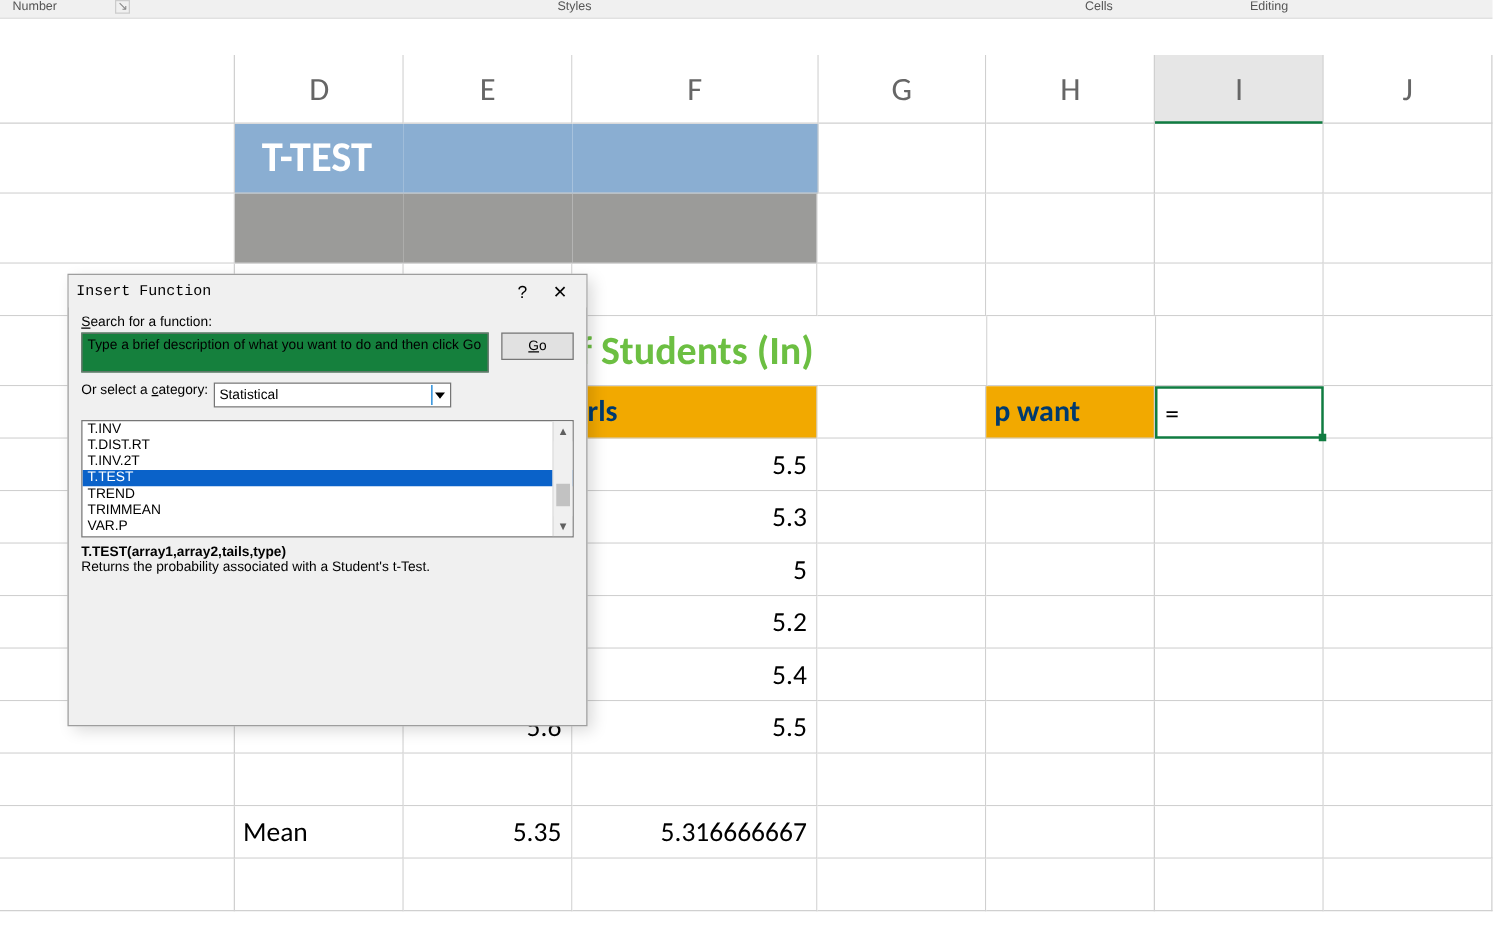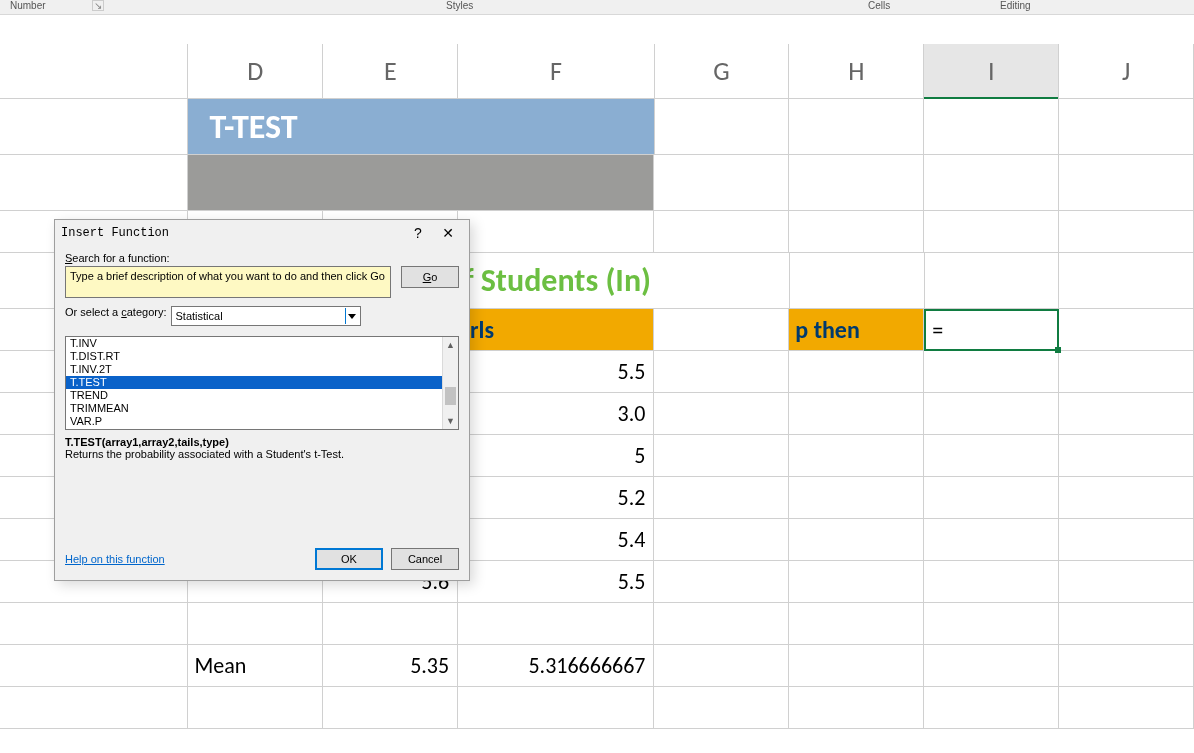--- a/index.html
+++ b/index.html
@@ -195,21 +195,21 @@
     flex-direction:column;
   }
 
   .dlabel { margin-bottom:2px; }
   .dlabel .u { text-decoration: underline; }
 
   .search-row { display:flex; gap:10px; align-items: flex-start; margin-bottom:8px;}
   .search-box {
     flex:1;
     border:1px solid #767676;
-    background:#fef9c3;
+    background:#15803d;
     padding:3px 4px;
     font-size:11px;
     height: 32px;
     color:#000;
   }
   .go-btn {
     width: 58px;
     height: 22px;
     border:1px solid #767676;
     background:#e1e1e1;
@@ -372,40 +372,40 @@
     <div class="cell w-I"></div>
     <div class="cell w-J"></div>
   </div>
 
   <div class="row" style="height:42px">
     <div class="cell w-lead"></div>
     <div class="cell w-D"></div>
     <div class="cell w-E"></div>
     <div class="cell hcell-orange w-F">irls</div>
     <div class="cell w-G"></div>
-    <div class="cell hcell-orange w-H">p then</div>
+    <div class="cell hcell-orange w-H">p want</div>
     <div class="cell active-cell w-I">=</div>
     <div class="cell w-J"></div>
   </div>
 
   <div class="row">
     <div class="cell w-lead"></div>
     <div class="cell w-D"></div>
     <div class="cell w-E"></div>
     <div class="cell w-F num-right">5.5</div>
     <div class="cell w-G"></div>
     <div class="cell w-H"></div>
     <div class="cell w-I"></div>
     <div class="cell w-J"></div>
   </div>
   <div class="row">
     <div class="cell w-lead"></div>
     <div class="cell w-D"></div>
     <div class="cell w-E"></div>
-    <div class="cell w-F num-right">3.0</div>
+    <div class="cell w-F num-right">5.3</div>
     <div class="cell w-G"></div>
     <div class="cell w-H"></div>
     <div class="cell w-I"></div>
     <div class="cell w-J"></div>
   </div>
   <div class="row">
     <div class="cell w-lead"></div>
     <div class="cell w-D"></div>
     <div class="cell w-E"></div>
     <div class="cell w-F num-right">5</div>
@@ -526,18 +526,13 @@
       </div>
     </div>
 
     <div class="func-desc">
       <div class="sig">T.TEST(array1,array2,tails,type)</div>
       <div>Returns the probability associated with a Student's t-Test.</div>
     </div>
 
     <div style="flex:1"></div>
   </div>
-  <div class="dialog-footer">
-    <a class="help-link">Help on this function</a>
-    <div class="ok-btn">OK</div>
-    <div class="cancel-btn">Cancel</div>
-  </div>
 </div>
 
 </body></html>

